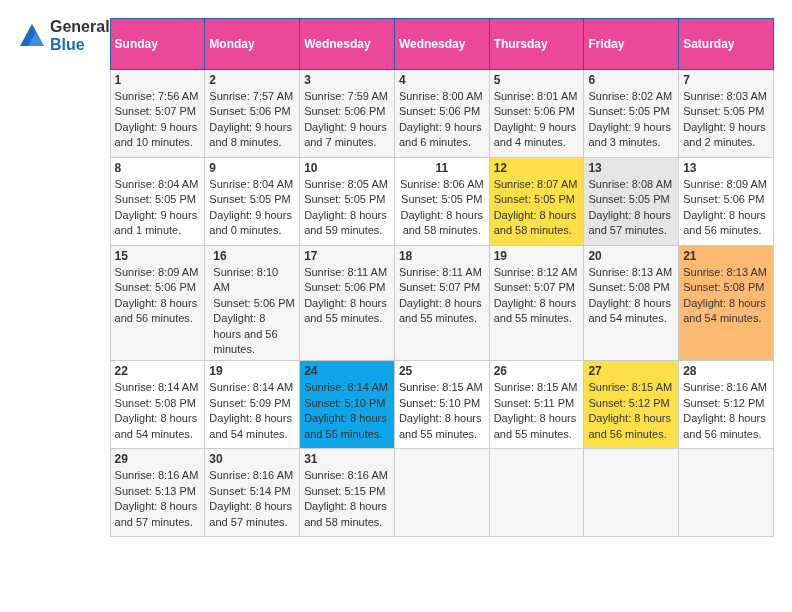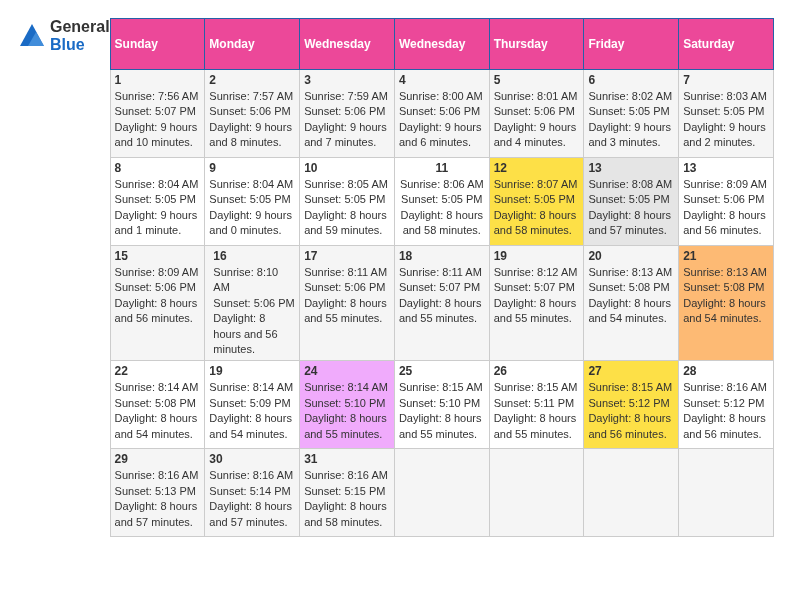--- a/index.html
+++ b/index.html
@@ -217,21 +217,21 @@
         </tr>
         <tr>
           <td style="background: rgb(255, 255, 255);">
             <span class="day-num">22</span>
             <div class="day-info">Sunrise: 8:14 AM<br>Sunset: 5:08 PM<br>Daylight: 8 hours and 54 minutes.</div>
           </td>
           <td style="background: rgb(255, 255, 255);">
             <span class="day-num">19</span>
             <div class="day-info">Sunrise: 8:14 AM<br>Sunset: 5:09 PM<br>Daylight: 8 hours and 54 minutes.</div>
           </td>
-          <td style="background: #f0abfc;">
+          <td style="background: #0ea5e9;">
             <span class="day-num">24</span>
             <div class="day-info">Sunrise: 8:14 AM<br>Sunset: 5:10 PM<br>Daylight: 8 hours and 55 minutes.</div>
           </td>
           <td style="background: rgb(255, 255, 255);">
             <span class="day-num">25</span>
             <div class="day-info">Sunrise: 8:15 AM<br>Sunset: 5:10 PM<br>Daylight: 8 hours and 55 minutes.</div>
           </td>
           <td style="background: rgb(255, 255, 255);">
             <span class="day-num">26</span>
             <div class="day-info">Sunrise: 8:15 AM<br>Sunset: 5:11 PM<br>Daylight: 8 hours and 55 minutes.</div>

